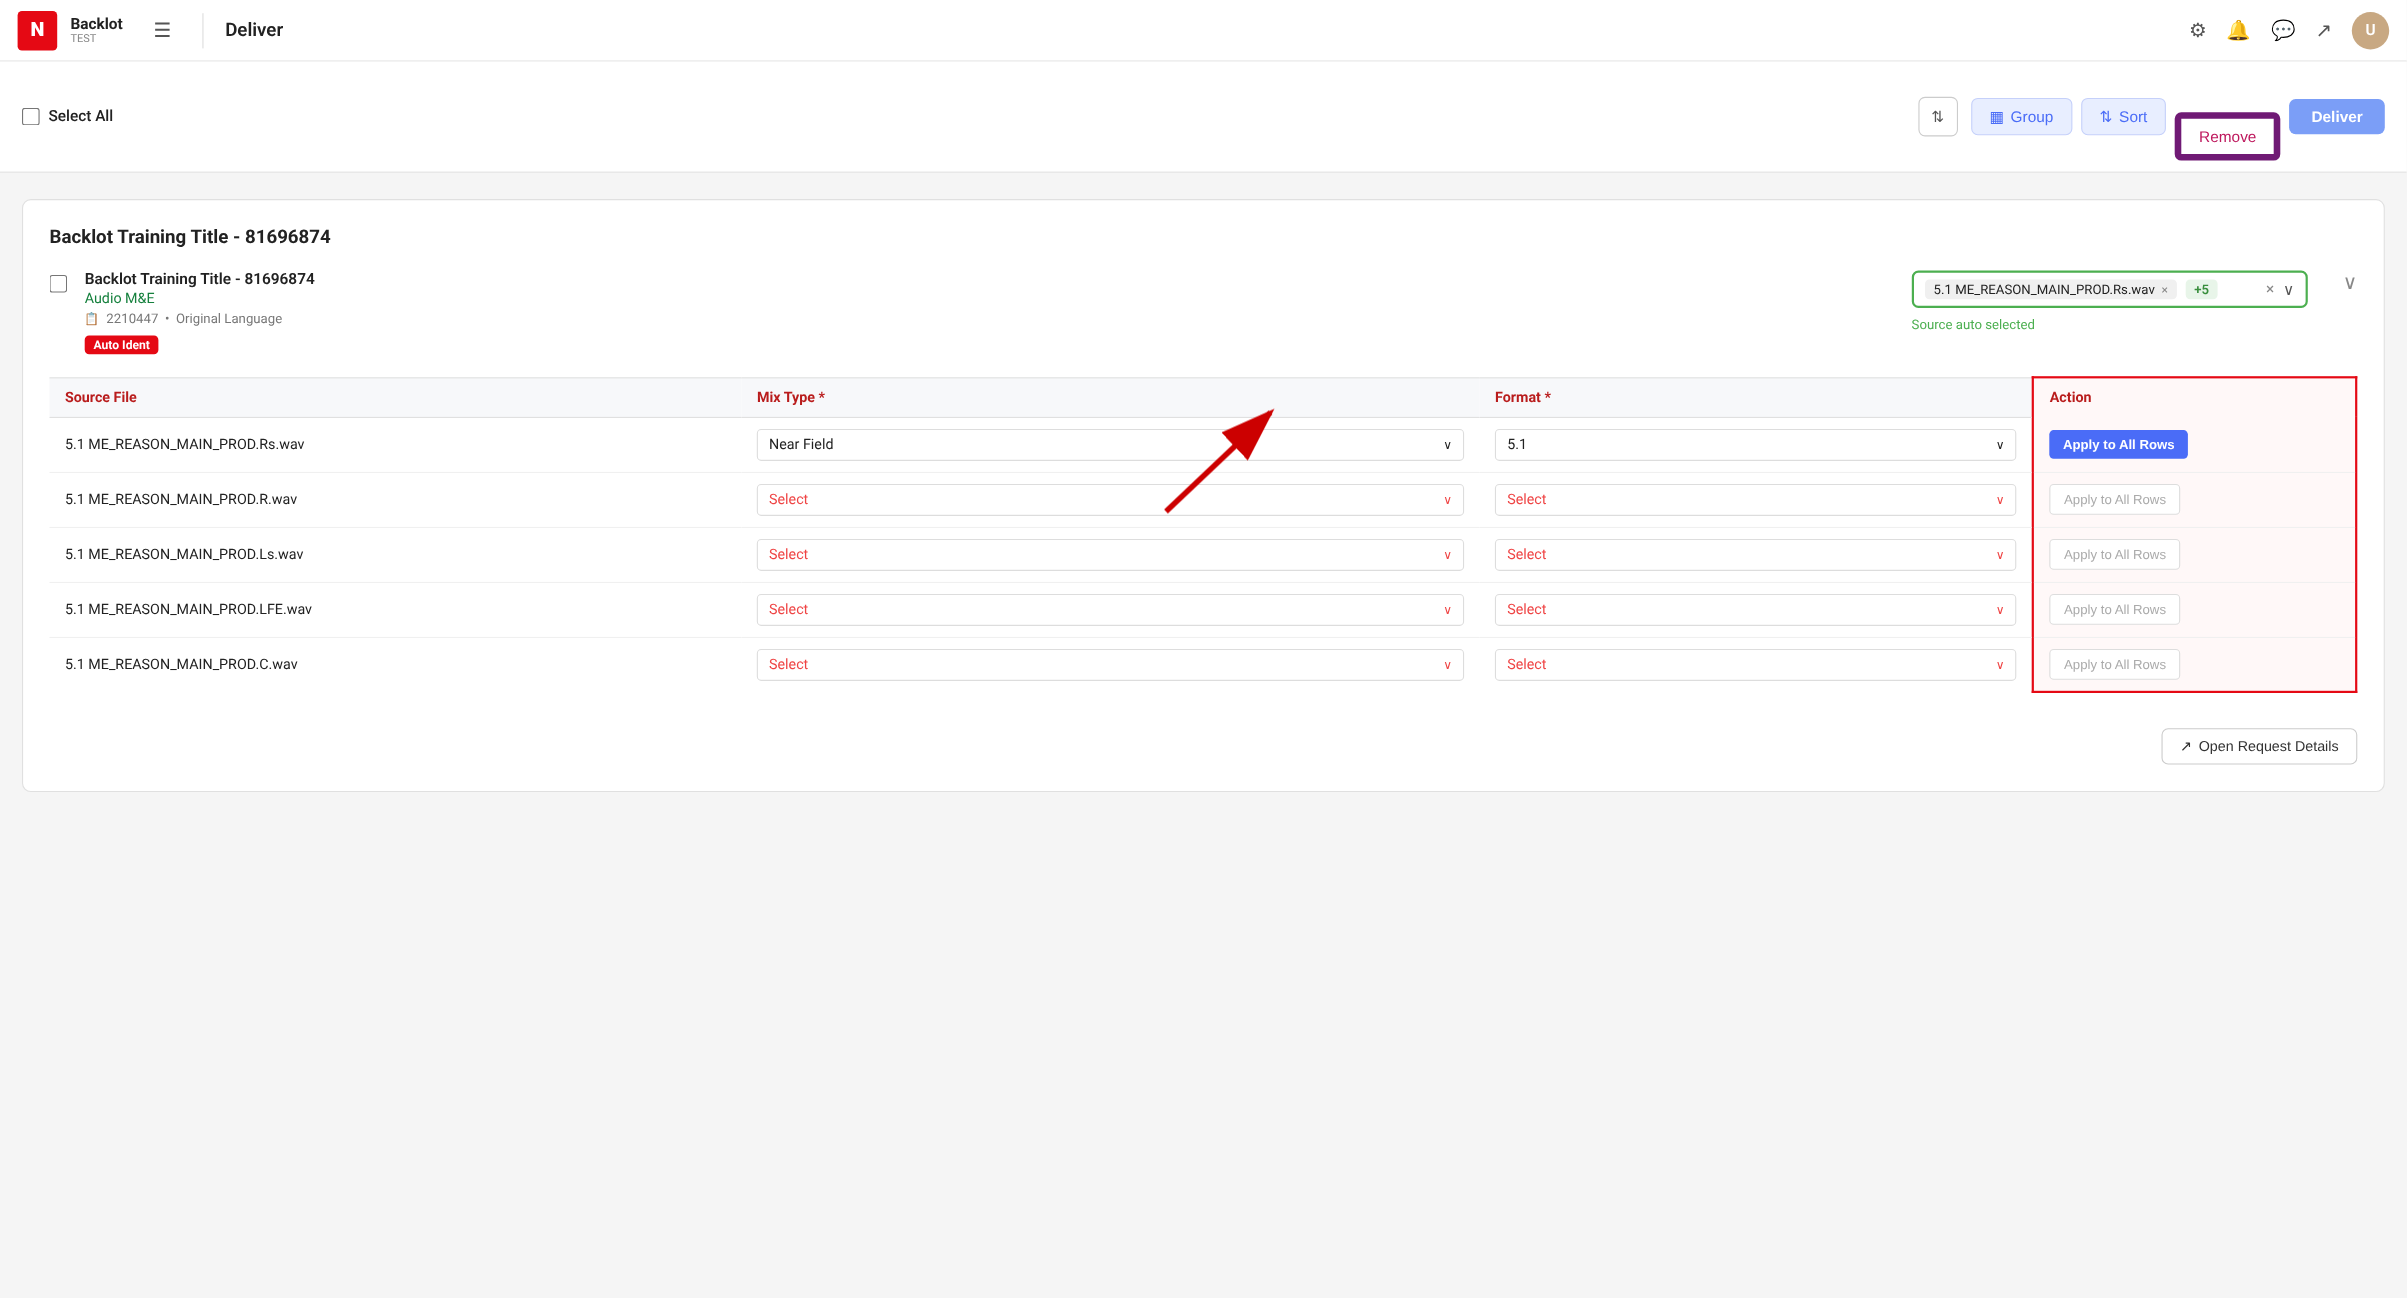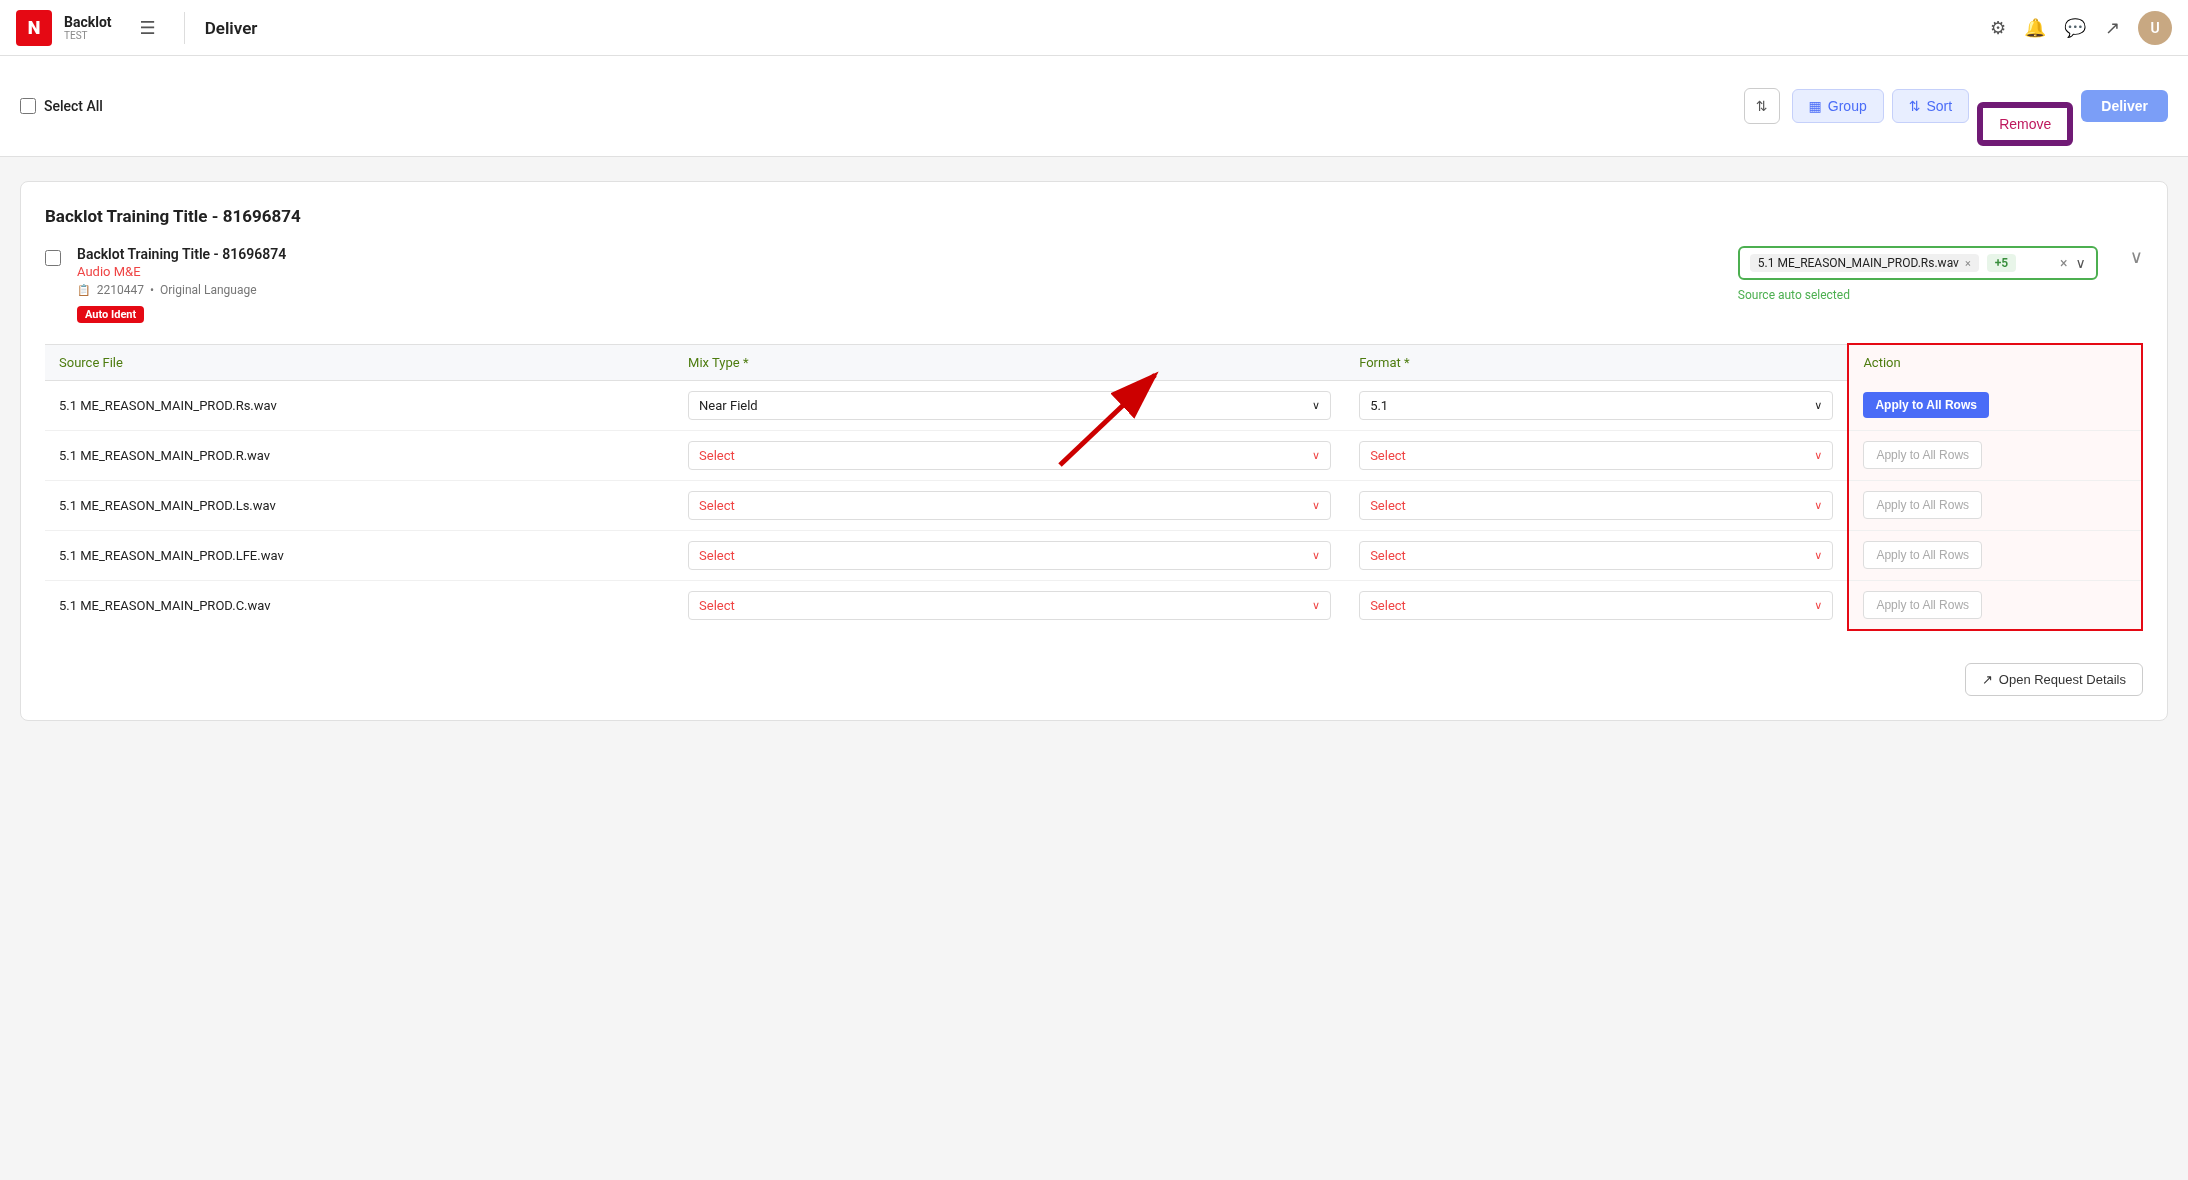--- a/index.html
+++ b/index.html
@@ -67,21 +67,21 @@
     }
     .section-title { font-size: 17px; font-weight: 700; margin-bottom: 20px; }
 
     
     .item-header {
       display: flex; align-items: flex-start; gap: 16px; margin-bottom: 20px;
     }
     .item-cb { margin-top: 4px; width: 16px; height: 16px; cursor: pointer; }
     .item-info { flex: 1; }
     .item-title { font-size: 14px; font-weight: 600; margin-bottom: 2px; }
-    .item-type { font-size: 13px; color: #ef4444; margin-bottom: 4px; }
+    .item-type { font-size: 13px; color: #15803d; margin-bottom: 4px; }
     .item-meta { display: flex; align-items: center; gap: 6px; font-size: 12px; color: #777; margin-bottom: 8px; }
     .item-meta .meta-icon { font-size: 11px; }
     .badge-auto-ident {
       display: inline-block; background: #e50914; color: #fff; font-size: 11px;
       font-weight: 700; padding: 2px 8px; border-radius: 4px;
     }
     .source-selector {
       border: 2px solid #4caf50; border-radius: 6px; padding: 6px 10px;
       display: flex; align-items: center; gap: 8px; min-width: 360px; background: #fff;
     }
@@ -95,21 +95,21 @@
     .source-chevron { cursor: pointer; color: #555; font-size: 14px; }
     .source-auto-text { font-size: 12px; color: #4caf50; margin-top: 4px; }
 
     .item-source-area { display: flex; flex-direction: column; gap: 4px; }
     .chevron-collapse { font-size: 18px; color: #888; cursor: pointer; margin-left: 16px; }
 
     
     .data-table { width: 100%; border-collapse: collapse; }
     .data-table th {
       background: #f7f8fa; text-align: left; padding: 10px 14px;
-      font-size: 13px; font-weight: 400; color: #4d7c0f; border-bottom: 1px solid #e0e0e0;
+      font-size: 13px; font-weight: 700; color: #b91c1c; border-bottom: 1px solid #e0e0e0;
       border-top: 1px solid #e0e0e0;
     }
     .data-table td {
       padding: 10px 14px; border-bottom: 1px solid #f0f0f0;
       font-size: 13px;
     }
     .data-table tr:last-child td { border-bottom: none; }
     .data-table .col-source { width: 30%; }
     .data-table .col-mix { width: 32%; }
     .data-table .col-format { width: 24%; }

